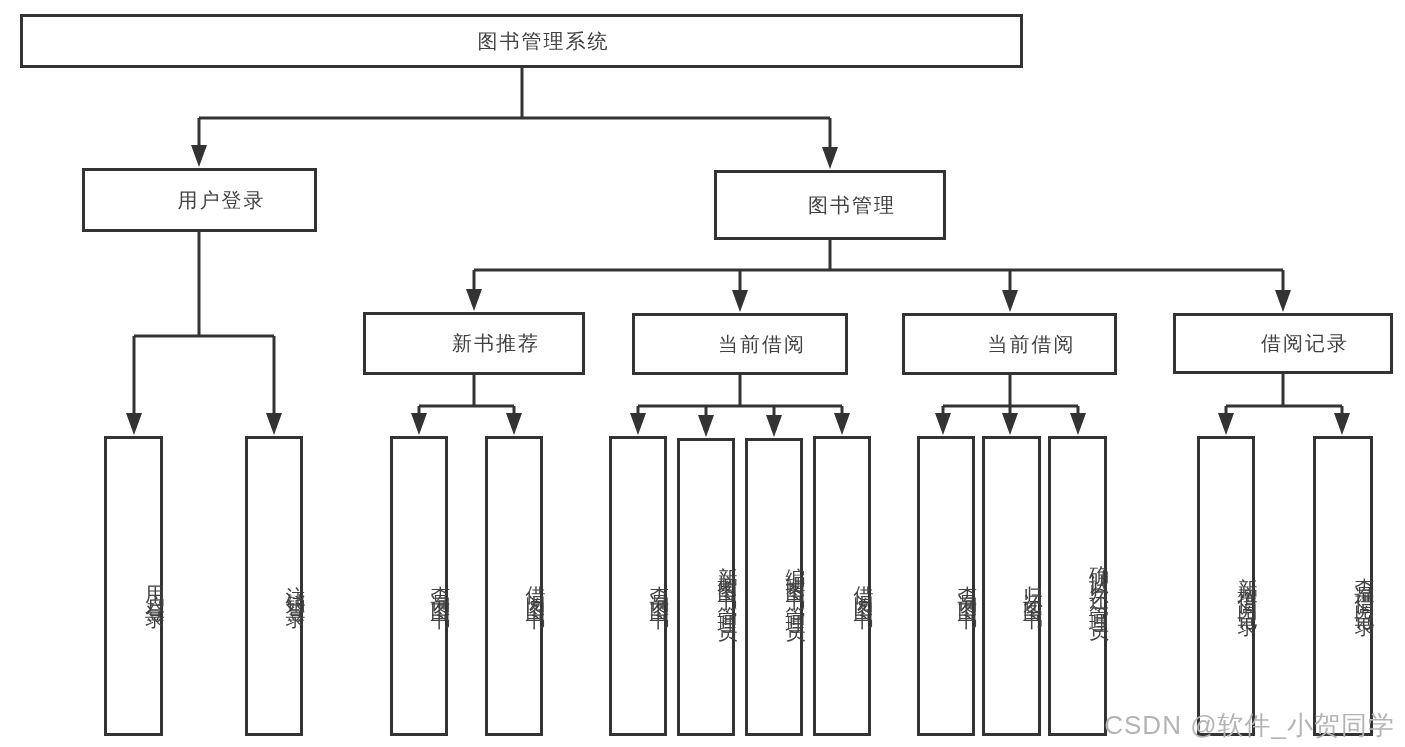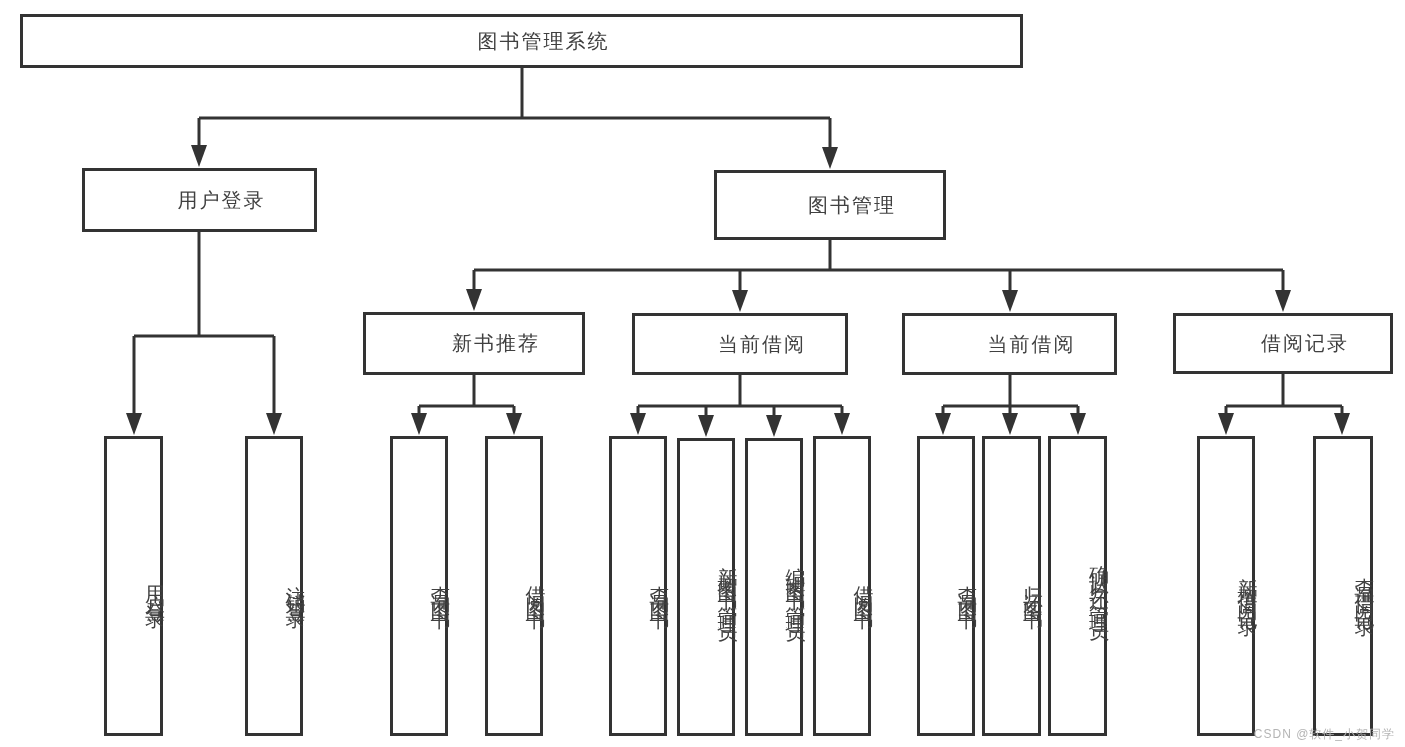--- a/index.html
+++ b/index.html
@@ -49,21 +49,21 @@
   .node.v {
     writing-mode: vertical-rl;
     text-orientation: mixed;
     letter-spacing: 8px;
     line-height: 1;
   }
   #watermark {
     position: absolute;
     right: 10px;
     bottom: 4px;
-    font-size: 12px;
+    font-size: 26px;
     letter-spacing: 1px;
     z-index: 3;
     white-space: nowrap;
   }
 </style>
 </head>
 <body>
 
 <div id="canvas">
   <svg id="connector-svg" width="1405" height="747">

